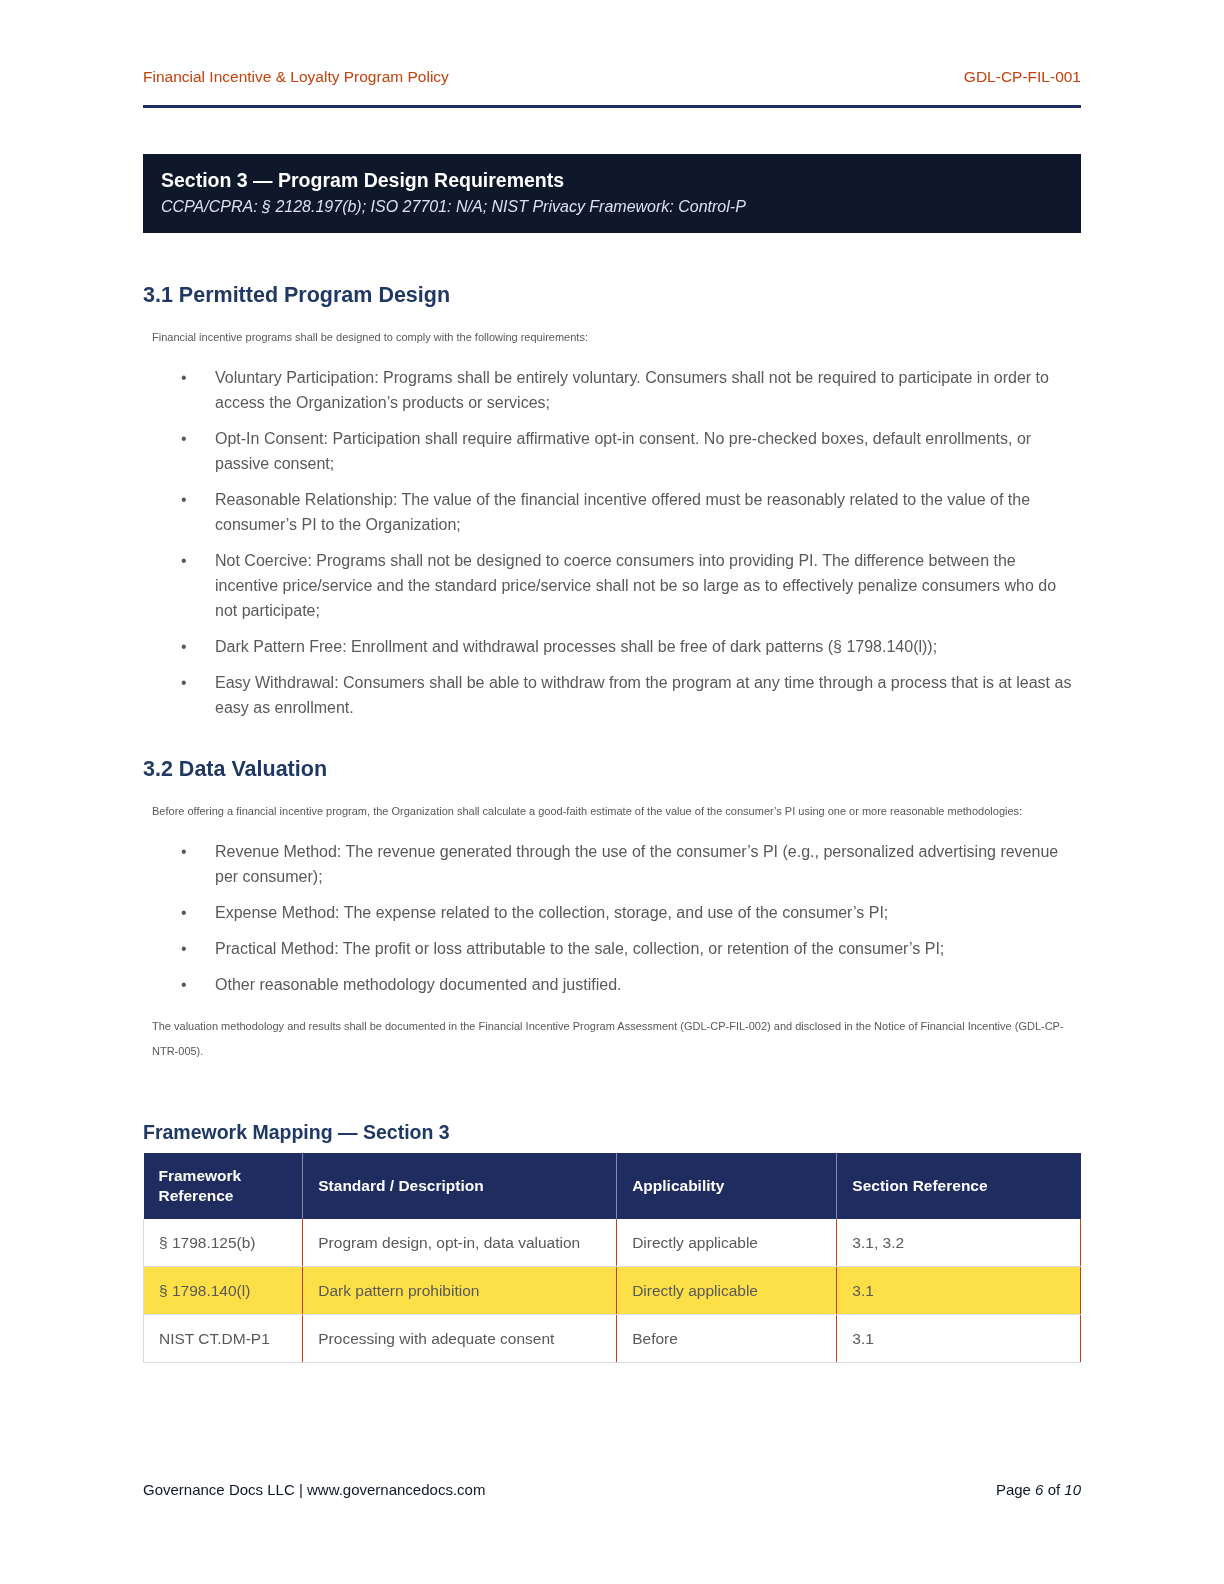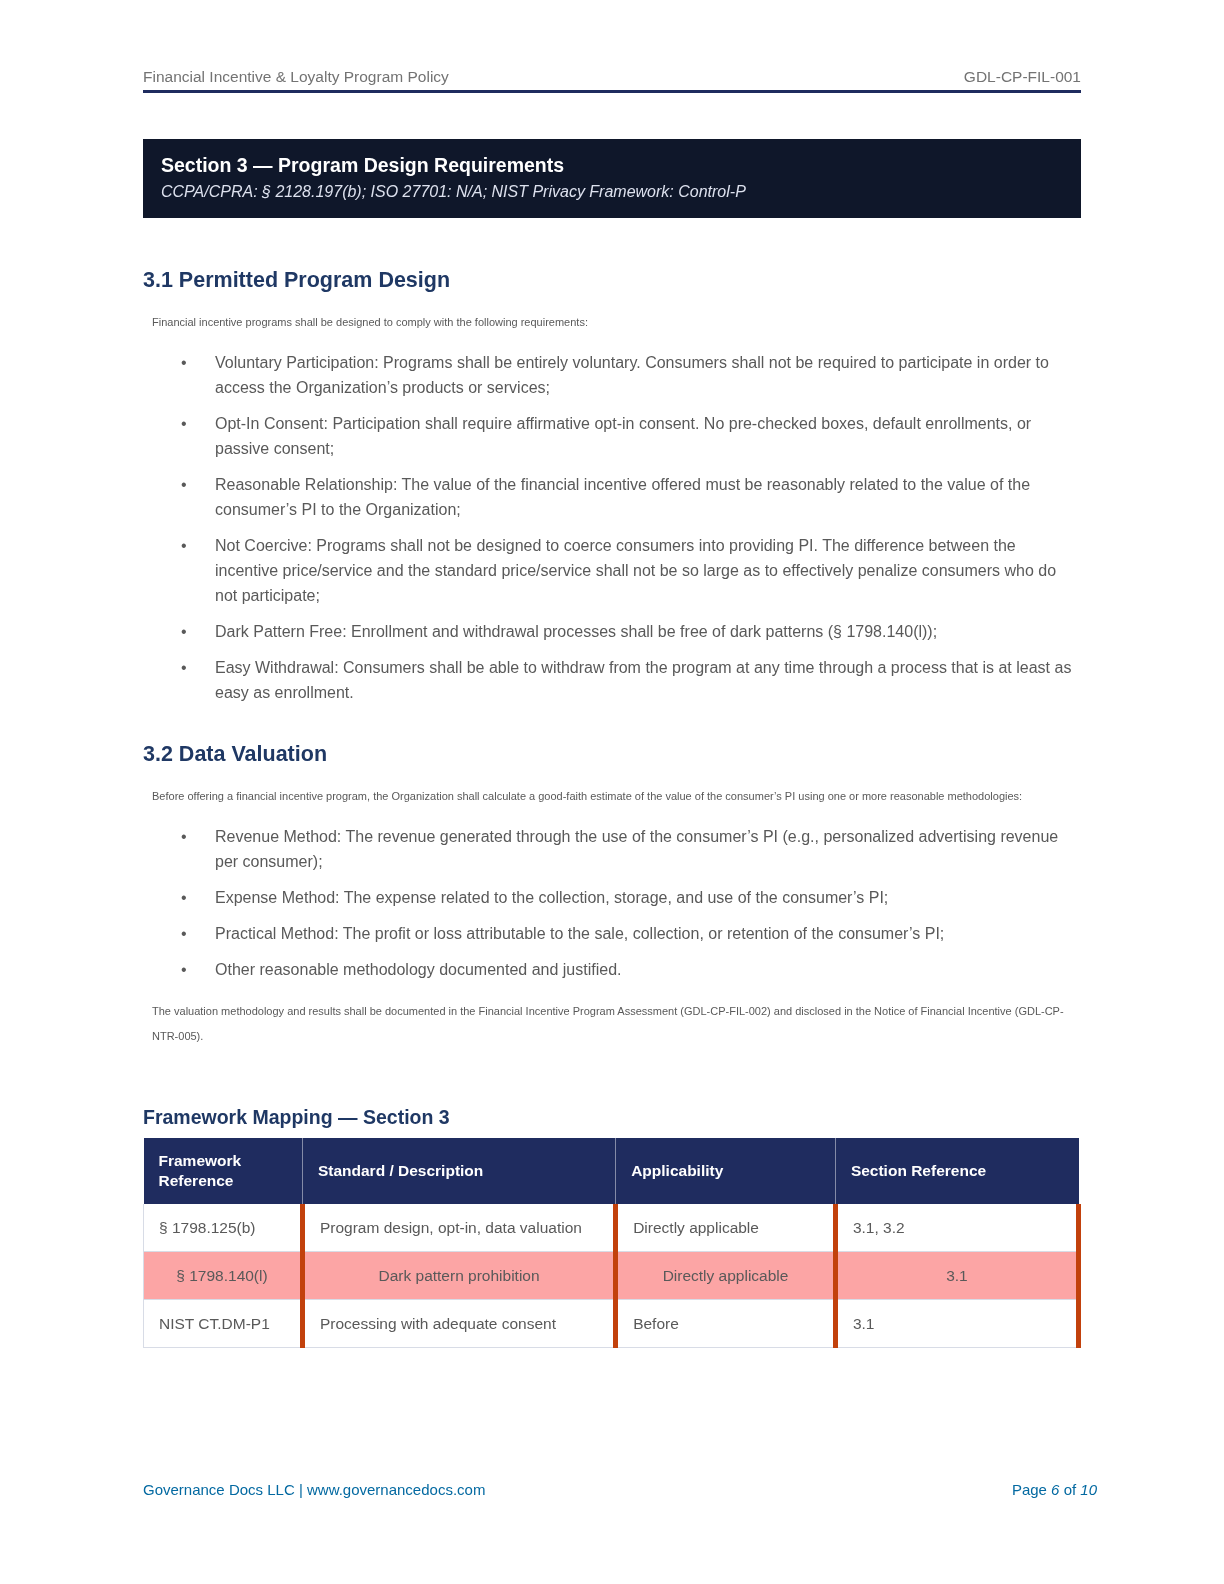--- a/index.html
+++ b/index.html
@@ -19,23 +19,23 @@
     top: 0;
     width: 938px;
   }
 
   
   .doc-header {
     display: flex;
     justify-content: space-between;
     align-items: flex-end;
     padding-top: 68px;
-    padding-bottom: 4px;
+    padding-bottom: 19px;
     border-bottom: 3px solid #1f2c5f;
-    color: #737373;
+    color: #c2410c;
     font-size: 15.5px;
   }
 
   
   .section-banner {
     margin-top: 46px;
     background: #0f172a;
     padding: 14px 18px 15px 18px;
   }
   .section-banner .banner-title {
@@ -117,35 +117,35 @@
     border-right: 1px solid rgba(255,255,255,0.45);
     vertical-align: middle;
   }
   table.map-table th:last-child { border-right: none; }
   table.map-table td {
     color: #595959;
     font-size: 15.5px;
     line-height: 21px;
     padding: 13px 15px;
     border-bottom: 1px solid #d8dce6;
-    border-right: 5px solid #c2410c;
+    border-right: 1px solid #c2410c;
     vertical-align: top;
     background: #ffffff;
   }
   table.map-table td:first-child { border-left: 1px solid #d8dce6; }
-  table.map-table tr.alt td { background: #fca5a5; text-align: center; }
+  table.map-table tr.alt td { background: #fde047; }
 
   .doc-footer {
     position: absolute;
     left: 143px;
-    right: 127px;
+    right: 143px;
     top: 1481px;
     display: flex;
     justify-content: space-between;
-    color: #0369a1;
+    color: #0f172a;
     font-size: 15px;
   }
   .doc-footer .italic { font-style: italic; }
 </style>
 </head>
 <body>
 
 <div class="page">
   <div class="content">
 

